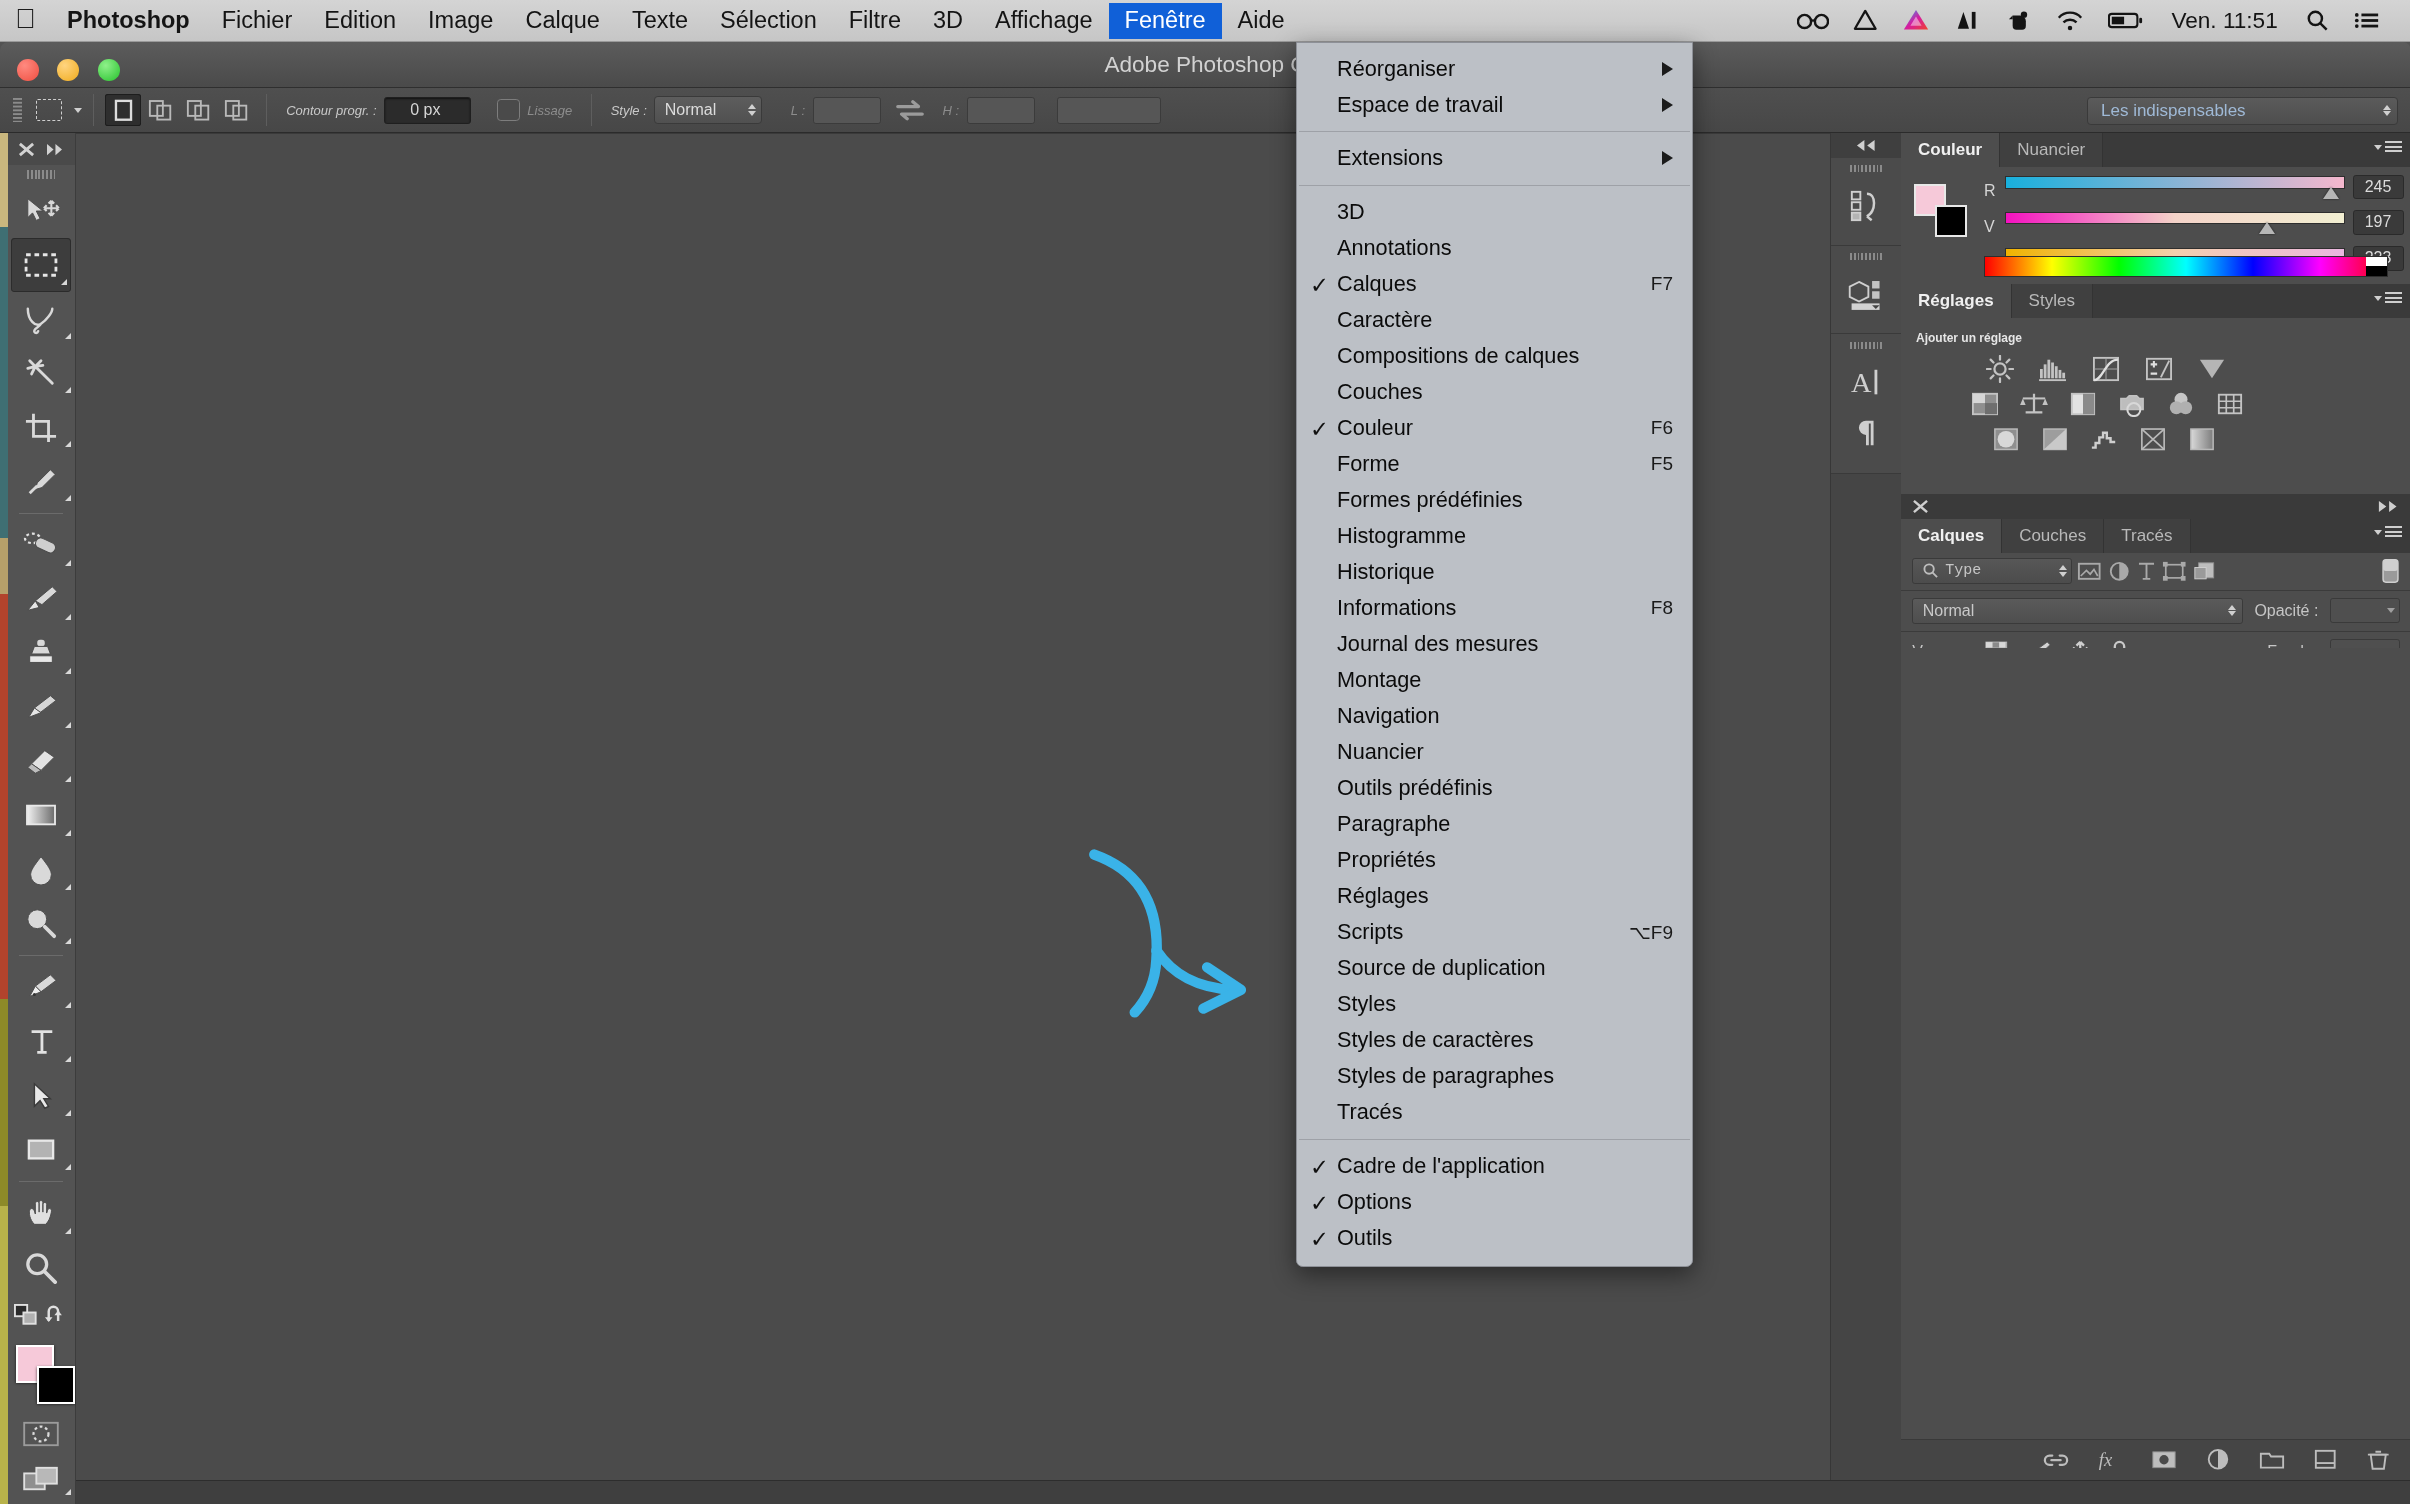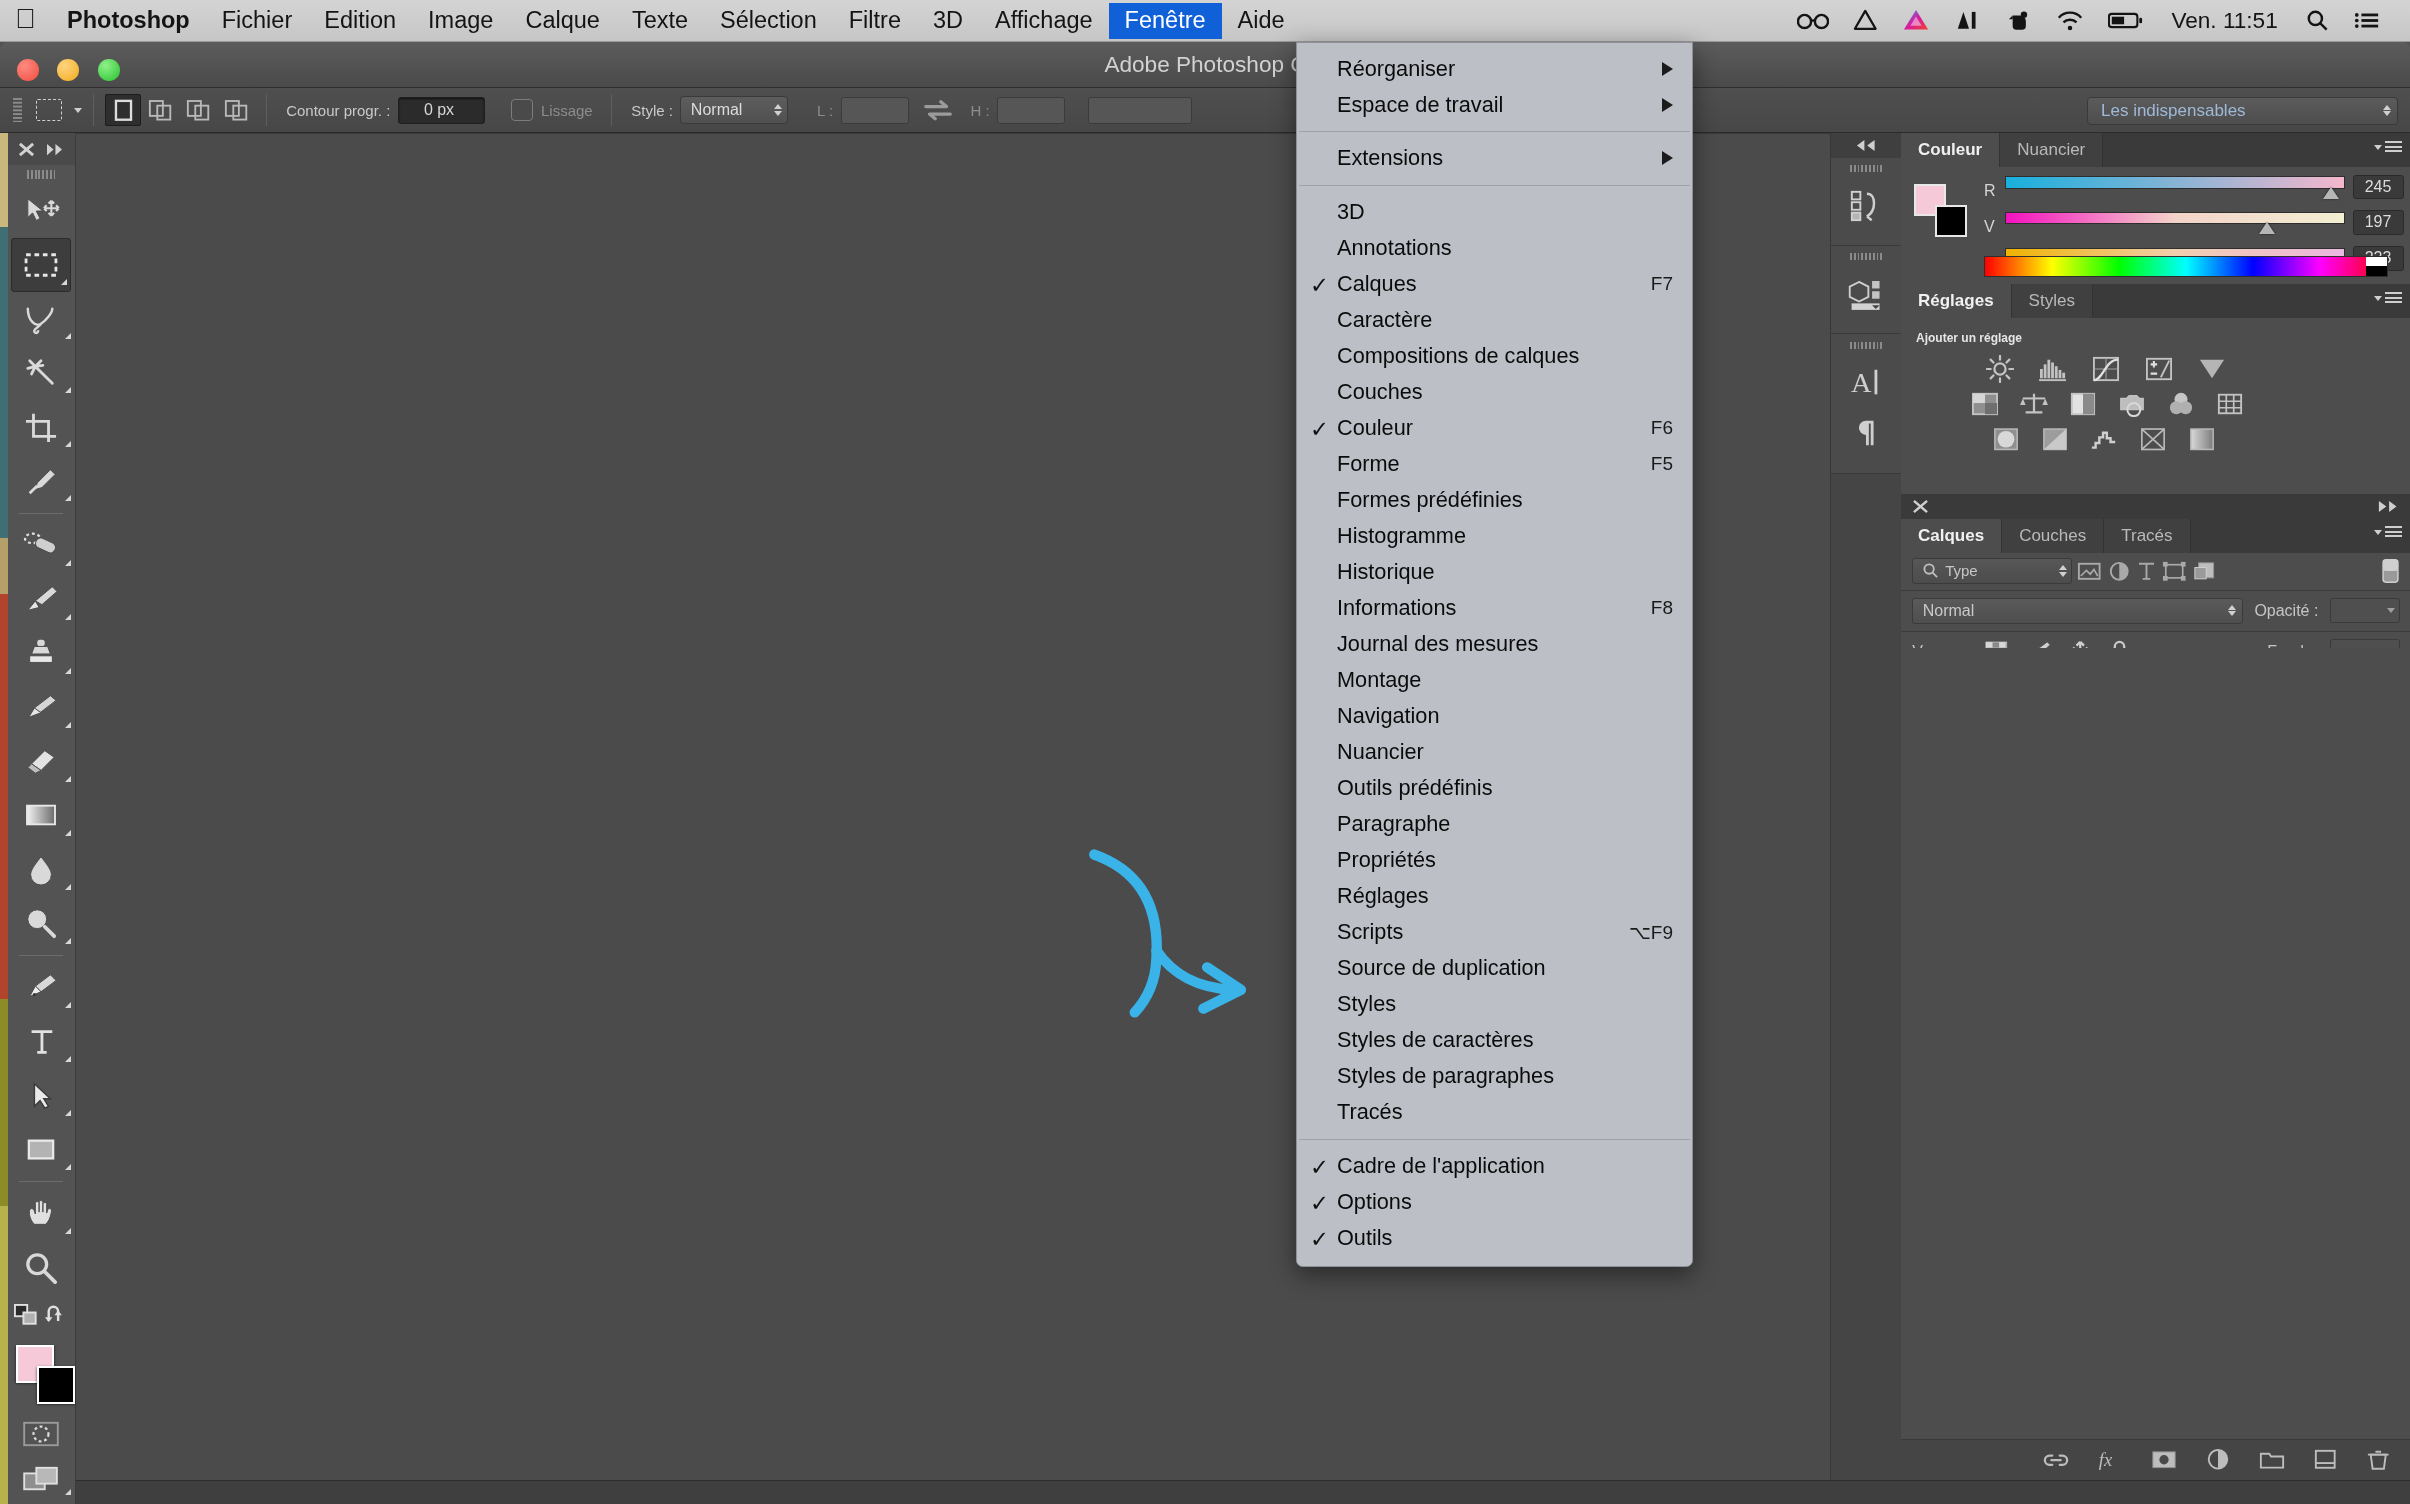--- a/index.html
+++ b/index.html
@@ -58,21 +58,21 @@
   #optionsbar {
     position: absolute; left: 0; top: 46px; width: 2411px; height: 45px;
     background: linear-gradient(#4f4f4f, #474747);
     border-bottom: 0.9px solid #2b2b2b;
     display: flex; align-items: center; gap: 0;
   }
   .grip { width: 9.4px; height: 24.5px; margin: 0 8.5px 0 13px;
     background-image: repeating-linear-gradient(to bottom, #8b8b8b 0 1.9px, transparent 1.9px 3.8px);
     background-size: 100% 3.8px; }
   .ob-sep { width: 0.9px; height: 32px; background: #3a3a3a; border-right: 0.9px solid #5e5e5e; margin: 0 11.3px; }
-  .ob-label { font-size: 15px; color: #c9c9c9; white-space: nowrap; padding: 0 7.5px; }
+  .ob-label { font-size: 13px; color: #c9c9c9; white-space: nowrap; padding: 0 7.5px; font-style: italic; }
   .ob-label.dim { color: #8d8d8d; }
   .ob-field {
     background: #2b2b2b; border: 0.9px solid #1f1f1f; border-radius: 2.8px;
     height: 27px; display: flex; align-items: center; padding: 0 25px;
     color: #d6d6d6; font-size: 16px; box-shadow: inset 0 0.9px 1.9px rgba(0,0,0,.6);
   }
   .ob-blank { background: #565656; border: 0.9px solid #3b3b3b; border-radius: 2.8px; height: 27px; }
   .ob-select {
     background: linear-gradient(#5d5d5d,#505050); border: 0.9px solid #3a3a3a; border-radius: 3.8px;
     height: 28px; display: flex; align-items: center; padding: 0 5.6px 0 9.4px;
@@ -187,21 +187,21 @@
 
   
   #adj-panel { position: absolute; left: 0; top: 151px; right: 0; height: 210px; }
   #adj-body { background: #4d4d4d; height: 176px; padding: 9.4px 0 0; }
   #adj-title { font-size: 12px; color: #e6e6e6; font-weight: bold; padding: 3.8px 0 9.4px 15px; }
   .adj-row { display: flex; justify-content: flex-start; padding-left: 83px; gap: 21px; margin-bottom: 7.5px; }
   .adj-ico { width: 32px; height: 28px; display:flex; align-items:center; justify-content:center; }
 
   
   #lay-panel { position: absolute; left: 0; top: 361px; right: 0; bottom: 0; }
-  #lay-filter { height: 38px; background: #4d4d4d; display: flex; align-items: center; padding: 0 11.3px; gap: 5px; border-bottom: 0.9px solid #3b3b3b;}
+  #lay-filter { height: 38px; background: #4d4d4d; display: flex; align-items: center; padding: 0 11.3px; gap: 5px; border-bottom: 0.9px solid #3b3b3b; font-family: Liberation Mono, monospace;}
   #lay-filter-select {
     width: 160px; height: 25.4px; background: linear-gradient(#575757,#4c4c4c); border: 0.9px solid #3a3a3a;
     border-radius: 2.8px; display: flex; align-items: center; padding: 0 4.7px 0 9.4px; justify-content: space-between;
     color: #c6c6c6; font-size: 15px;
   }
   #lay-blend { height: 41px; background: #4d4d4d; display: flex; align-items: center; padding: 0 11.3px; gap: 11.3px; border-bottom: 0.9px solid #3b3b3b;}
   #blend-select {
     flex: 1 1 auto; height: 26px; background: linear-gradient(#5a5a5a,#4e4e4e); border: 0.9px solid #3a3a3a;
     border-radius: 2.8px; display: flex; align-items: center; padding: 0 5.6px 0 9.4px; justify-content: space-between;
     color: #c9c9c9; font-size: 16px;

